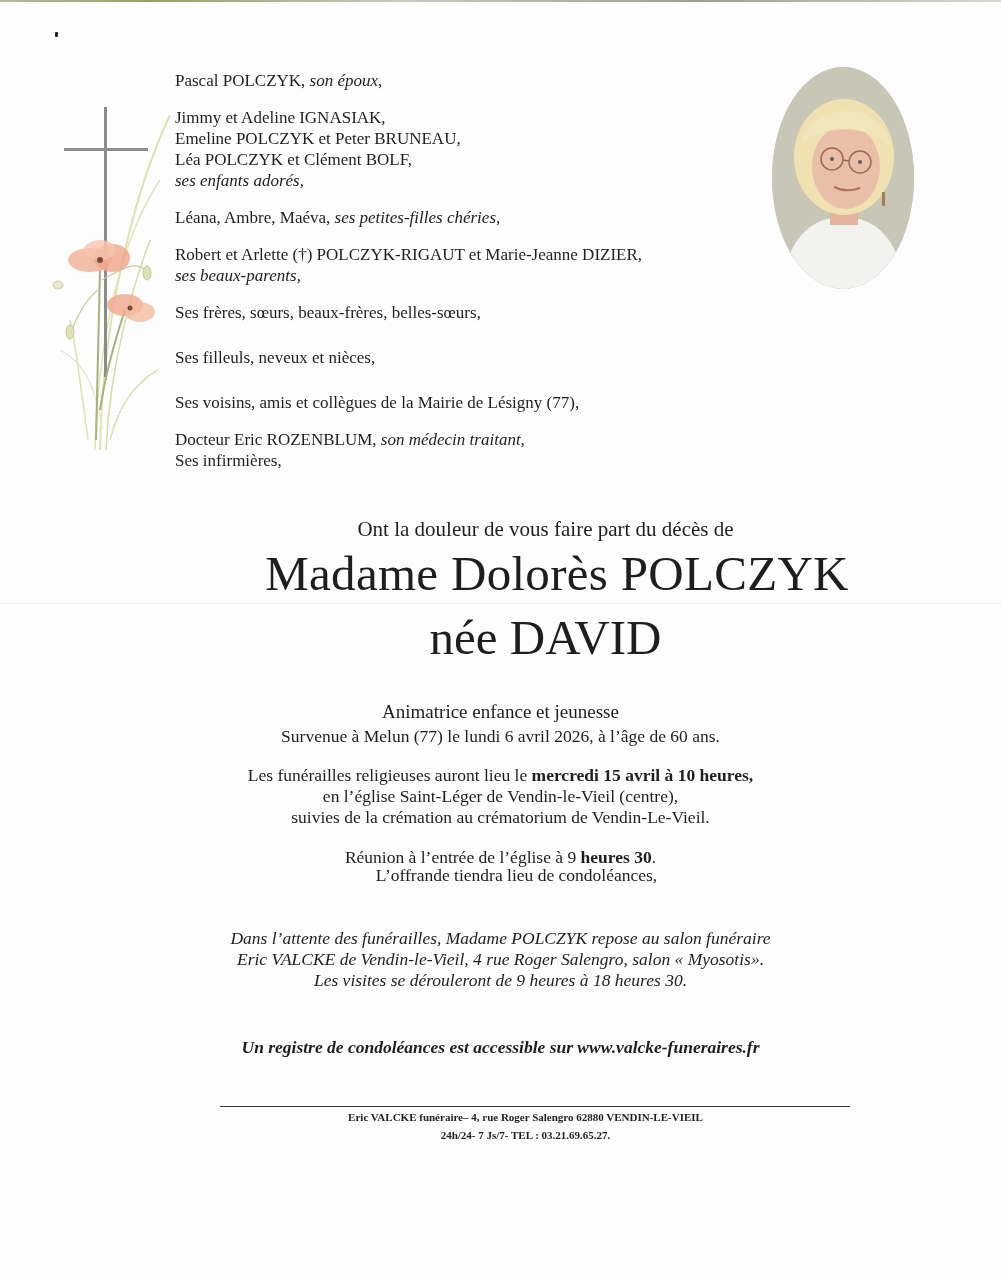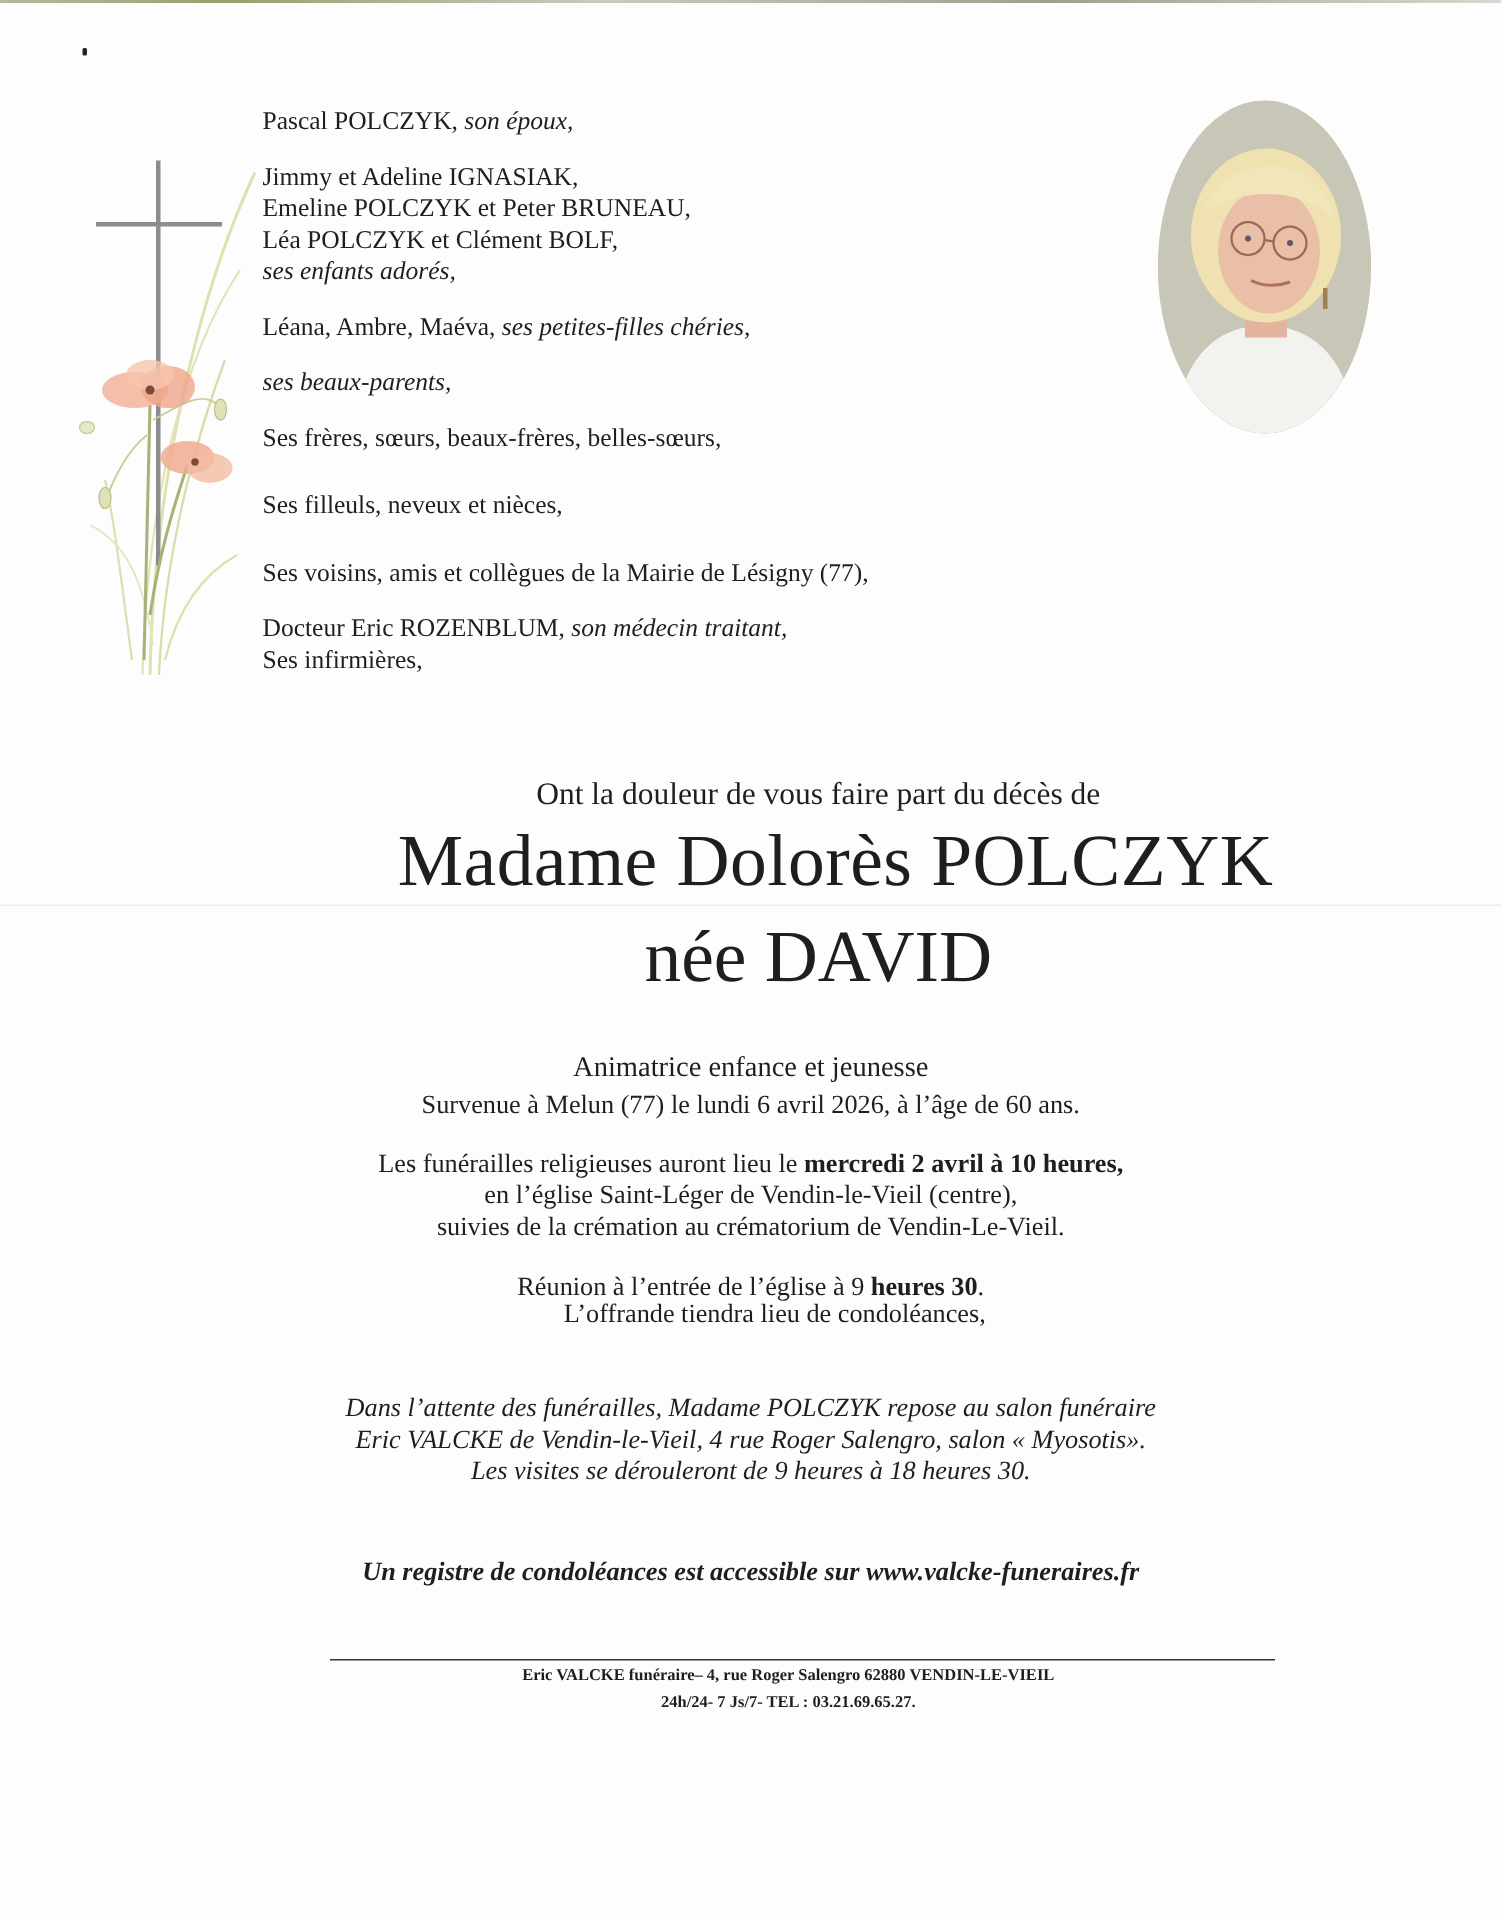--- a/index.html
+++ b/index.html
@@ -118,20 +118,21 @@
   <div class="grp">
     <p>Jimmy et Adeline IGNASIAK,</p>
     <p>Emeline POLCZYK et Peter BRUNEAU,</p>
     <p>Léa POLCZYK et Clément BOLF,</p>
     <p><i>ses enfants adorés,</i></p>
   </div>
   <div class="grp">
     <p><span>Léana, Ambre, Maéva,</span> <i>ses petites-filles chéries,</i></p>
   </div>
   <div class="grp">
+    <p>Robert et Arlette (†) POLCZYK-RIGAUT et Marie-Jeanne DIZIER,</p>
     <p><i>ses beaux-parents,</i></p>
   </div>
   <div class="grp wide">
     <p>Ses frères, sœurs, beaux-frères, belles-sœurs,</p>
   </div>
   <div class="grp wide">
     <p>Ses filleuls, neveux et nièces,</p>
   </div>
   <div class="grp">
     <p>Ses voisins, amis et collègues de la Mairie de Lésigny (77),</p>
@@ -145,21 +146,21 @@
 <div class="center announce">Ont la douleur de vous faire part du décès de</div>
 <div class="center name">Madame Dolorès POLCZYK</div>
 <div class="center nee">née DAVID</div>
 <div class="center job">Animatrice enfance et jeunesse</div>
 
 <div class="center body-text died">
   <p>Survenue à Melun (77) le lundi 6 avril 2026, à l’âge de 60 ans.</p>
 </div>
 
 <div class="center body-text funeral">
-  <p><span>Les funérailles religieuses auront lieu le </span><b>mercredi 2 avril  à 10 heures,</b></p>
+  <p><span>Les funérailles religieuses auront lieu le </span><b>mercredi 15 avril  à 10 heures,</b></p>
   <p>en l’église Saint-Léger de Vendin-le-Vieil (centre),</p>
   <p>suivies de la crémation au crématorium de Vendin-Le-Vieil.</p>
 </div>
 
 <div class="center body-text meet">
   <p><span>Réunion à l’entrée de l’église à 9 </span><b>heures 30</b><span>.</span></p>
 </div>
 
 <div class="center body-text offer">
   <p>L’offrande tiendra lieu de condoléances,</p>

